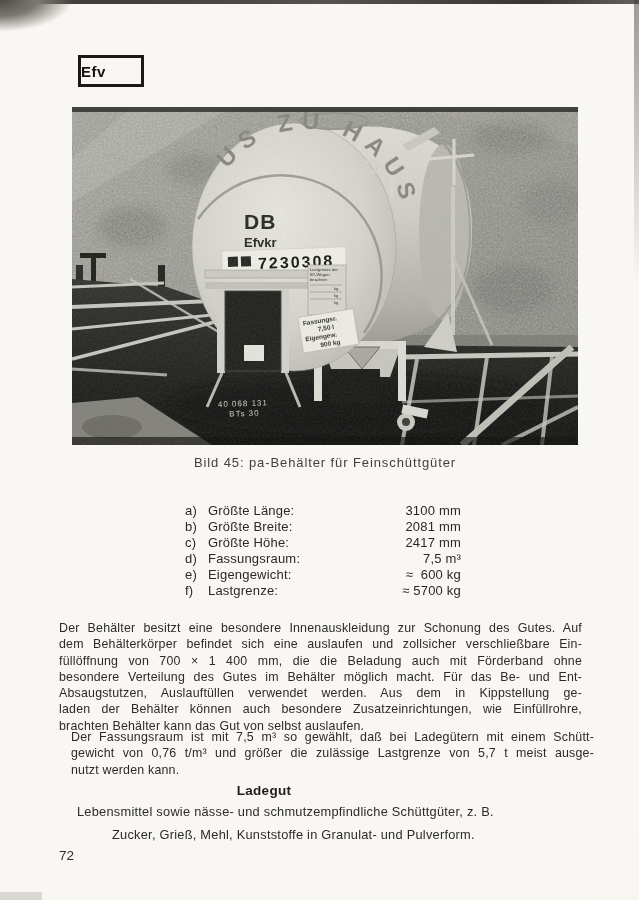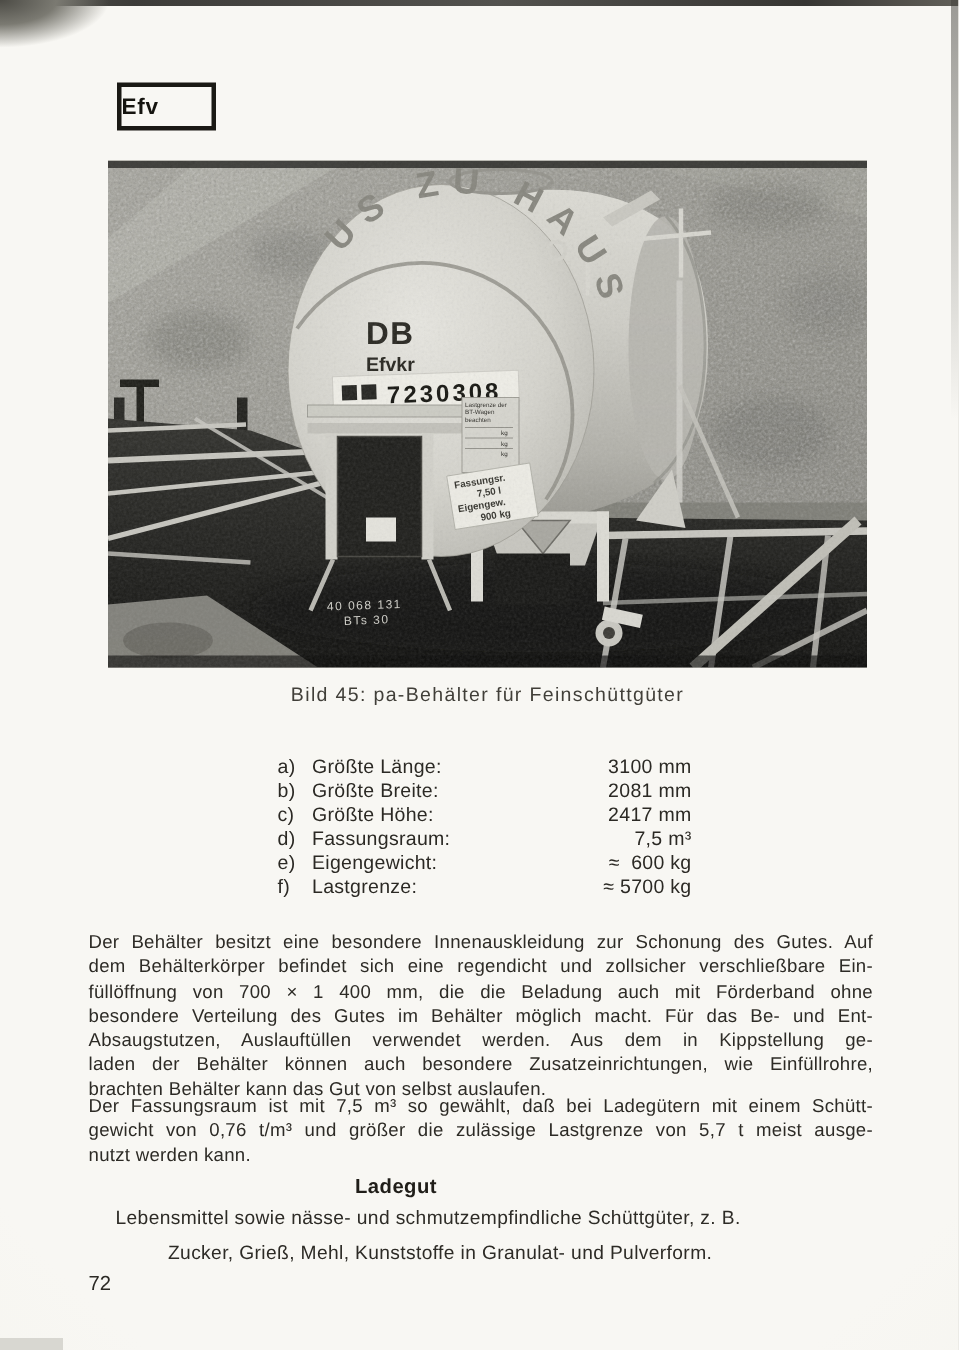--- a/index.html
+++ b/index.html
@@ -32,21 +32,21 @@
     font-weight:bold; font-size:13.5px; letter-spacing:.3px; color:#201e19; }
 
   .dims { position:absolute; left:185px; top:503px; width:276px; }
   .dim-row { display:flex; font-size:13px; line-height:15.9px; color:#2b2924; letter-spacing:.2px; }
   .dim-key { width:23px; }
   .dim-label { flex:1; }
   .dim-value { text-align:left; white-space:pre; }
 
   .para { position:absolute; left:59px; width:523px; font-size:12.4px; line-height:16.3px;
     letter-spacing:.2px; color:#2d2b26; }
-  .para-1 { top:620px; } .para-2 { top:729px; }
+  .para-1 { top:620px; } .para-2 { top:729px;margin-left:12px; }
   .jl { white-space:nowrap; text-align:justify; text-align-last:justify; }
   .jl-last { text-align-last:left; }
 
   .h-lade { position:absolute; left:0; top:783px; width:528px; text-align:center;
     font-weight:bold; font-size:13.5px; letter-spacing:.3px; color:#201e19; }
   .lade-1 { position:absolute; left:77px; top:804px; font-size:12.8px; letter-spacing:.25px; color:#2d2b26; }
   .lade-2 { position:absolute; left:112px; top:827px; font-size:12.8px; letter-spacing:.25px; color:#2d2b26; }
 
   .page-num { position:absolute; left:59px; top:848px; font-size:13.5px; color:#2c2a25; }
 </style>
@@ -258,21 +258,21 @@
     </div>
     <div class="dim-row">
       <span class="dim-key">f)</span>
       <span class="dim-label">Lastgrenze:</span>
       <span class="dim-value">≈ 5700 kg</span>
     </div>
   </div>
 
   <div class="para para-1">
     <div class="jl">Der Behälter besitzt eine besondere Innenauskleidung zur Schonung des Gutes. Auf</div>
-    <div class="jl">dem Behälterkörper befindet sich eine regendicht und zollsicher verschließbare Ein-</div>
+    <div class="jl">dem Behälterkörper befindet sich eine auslaufen und zollsicher verschließbare Ein-</div>
     <div class="jl">füllöffnung von 700 × 1 400 mm, die die Beladung auch mit Förderband ohne</div>
     <div class="jl">besondere Verteilung des Gutes im Behälter möglich macht. Für das Be- und Ent-</div>
     <div class="jl">Absaugstutzen, Auslauftüllen verwendet werden. Aus dem in Kippstellung ge-</div>
     <div class="jl">laden der Behälter können auch besondere Zusatzeinrichtungen, wie Einfüllrohre,</div>
     <div class="jl jl-last">brachten Behälter kann das Gut von selbst auslaufen.</div>
   </div>
 
   <div class="para para-2">
     <div class="jl">Der Fassungsraum ist mit 7,5 m³ so gewählt, daß bei Ladegütern mit einem Schütt-</div>
     <div class="jl">gewicht von 0,76 t/m³ und größer die zulässige Lastgrenze von 5,7 t meist ausge-</div>

